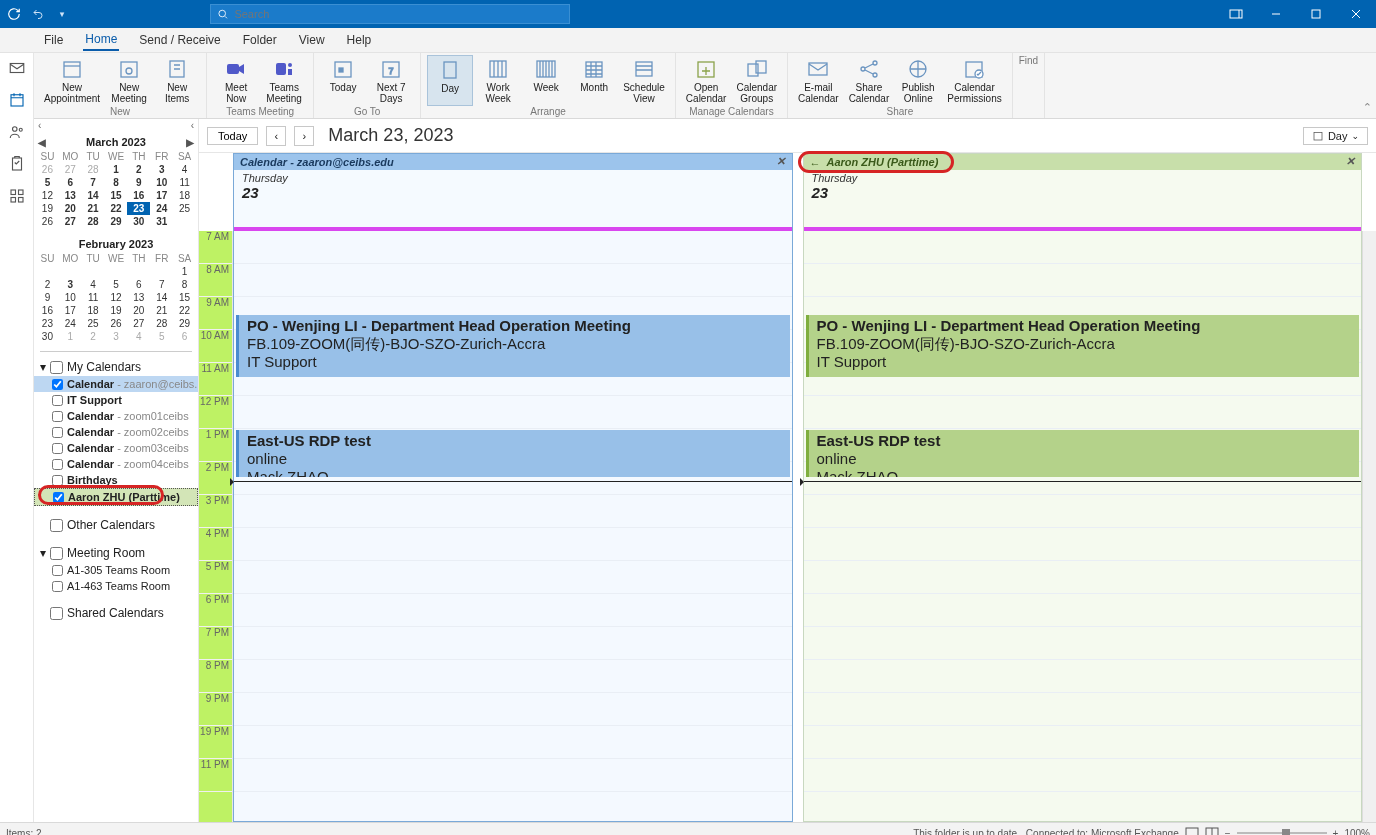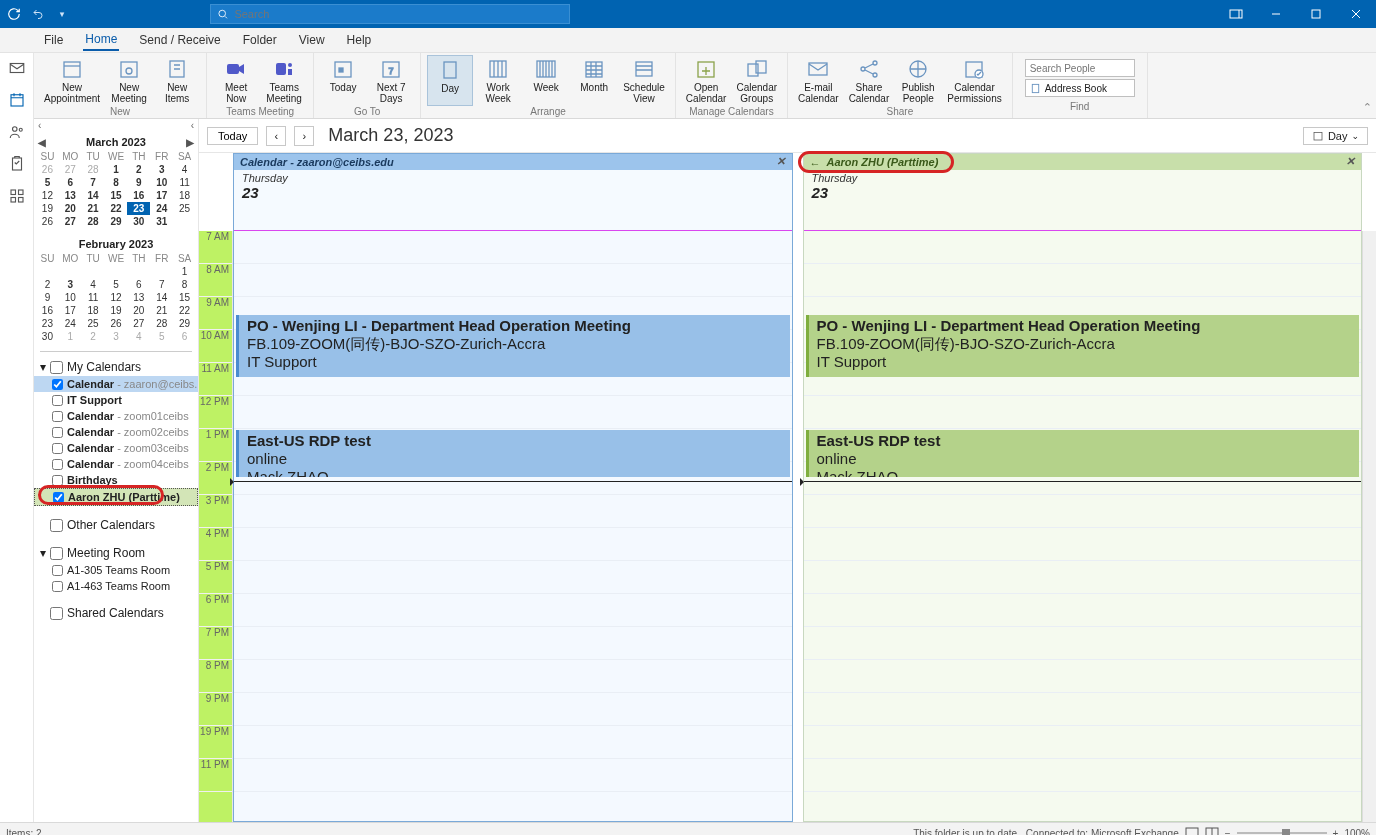--- a/index.html
+++ b/index.html
@@ -56,21 +56,21 @@
 .calbody { flex: 1; display: flex; position: relative; overflow:hidden; }
 .timecol { width: 34px; background: #bef264; border-right: 1px solid #e6e6e6; font-size: 10px; color: #666; }
 .timecol .trow { height: 33px; border-bottom: 1px solid #f0f0f0; text-align: right; padding-right: 3px; }
 .calcols { flex: 1; display: flex; gap: 10px; padding-right: 14px; }
 .calcol { flex: 1; border: 1px solid #c8d8c0; display: flex; flex-direction: column; position: relative; }
 .calcol.blue { border-color: #7aa9d8; }
 .calcol-hd { height: 16px; display: flex; align-items: center; padding: 0 6px; font-size: 11px; font-weight: 600; }
 .calcol.blue .calcol-hd { background: #9cc4ec; color: #1a3a5e; }
 .calcol.green .calcol-hd { background: #c8dfaa; color: #3a5a1a; }
 .calcol-hd .x { margin-left: auto; color: #555; }
-.dayhdr { padding: 2px 8px; border-bottom: 1px solid #d946ef; background: #f5faff; height:62px;}
+.dayhdr { padding: 2px 8px; border-bottom: 4px solid #d946ef; background: #f5faff; height:62px;}
 .calcol.green .dayhdr { background: #f6faf0; }
 .dayhdr .dname { font-size: 11px; color: #333; }
 .dayhdr .dnum { font-size: 15px; font-weight: 600; }
 .slots { position: relative; flex: 1; background: #f4f9ff; }
 .calcol.green .slots { background: #f5faef; }
 .srow { height: 33px; border-bottom: 1px solid #e9eef5; }
 .event { position: absolute; left: 2px; right: 2px; font-size: 15px; padding: 2px 8px; line-height: 1.2; border-left: 3px solid; overflow:hidden;}
 .calcol.blue .event { background: #98c0e8; border-left-color: #4a8cd0; }
 .calcol.green .event { background: #b4d28a; border-left-color: #7fae3e; }
 .nowline { position:absolute; left:0; right:0; height:1px; background:#222; }
@@ -332,44 +332,35 @@
           </svg>
           <span style="white-space:pre">Share
 Calendar</span>
         </div>
       <div class="rbtn">
           <svg class="ricon" viewBox="0 0 24 24" fill="none" stroke="#6a94c0" stroke-width="1.3">
             <circle cx="12" cy="12" r="8"></circle>
             <path d="M12 4v16M4 12h16"></path>
           </svg>
           <span style="white-space:pre">Publish
-People</span>
+Online</span>
         </div>
       <div class="rbtn">
           <svg class="ricon" viewBox="0 0 24 24" fill="none" stroke="#6a94c0" stroke-width="1.3">
             <rect x="4" y="5" width="16" height="15"></rect>
             <circle cx="17" cy="17" r="4" fill="#fff"></circle>
             <path d="M15 17l1 1 3-3"></path>
           </svg>
           <span style="white-space:pre">Calendar
 Permissions</span>
         </div>
     </div>
       <div class="rlabel">Share</div>
   </div>
   <div class="ribbon-group">
-    <div class="find-box">
-      <input placeholder="Search People" style="">
-      <div class="ab">
-          <svg width="11" height="11" viewBox="0 0 24 24" fill="none" stroke="#6a94c0" stroke-width="2">
-            <rect x="5" y="3" width="14" height="18"></rect>
-          </svg>
-          <span>Address Book</span>
-        </div>
-    </div>
     <div class="rlabel">Find</div>
   </div>
   <div style="margin-left:auto;padding:4px;align-self:flex-end;"><span style="color:#888;font-size:11px;">⌃</span></div>
 </div>
 
 <div class="main">
   <div class="leftpanel">
     <div class="lp-top">
         <span>‹</span>
         <span>‹</span>

